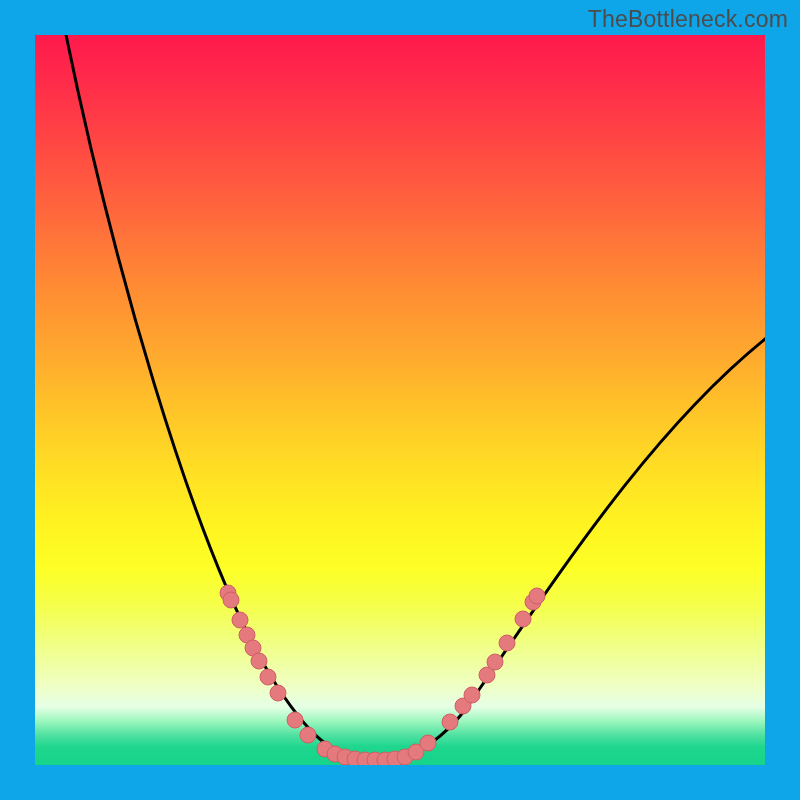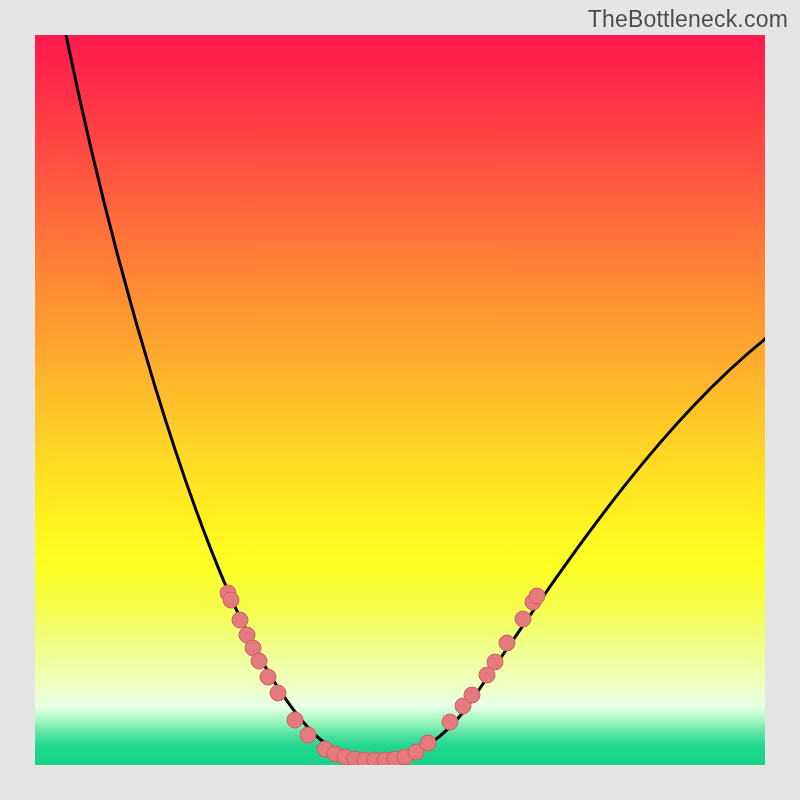--- a/index.html
+++ b/index.html
@@ -10,21 +10,21 @@
     overflow: hidden;
     background: #000;
     font-family: Arial, Helvetica, sans-serif;
   }
   .frame {
     position: absolute;
     left: 0;
     top: 0;
     width: 800px;
     height: 800px;
-    background: #e5e5e5;
+    background: #0ea5e9;
   }
   .plot {
     position: absolute;
     left: 35px;
     top: 35px;
     width: 730px;
     height: 730px;
     overflow: hidden;
   }
   .gradient {

